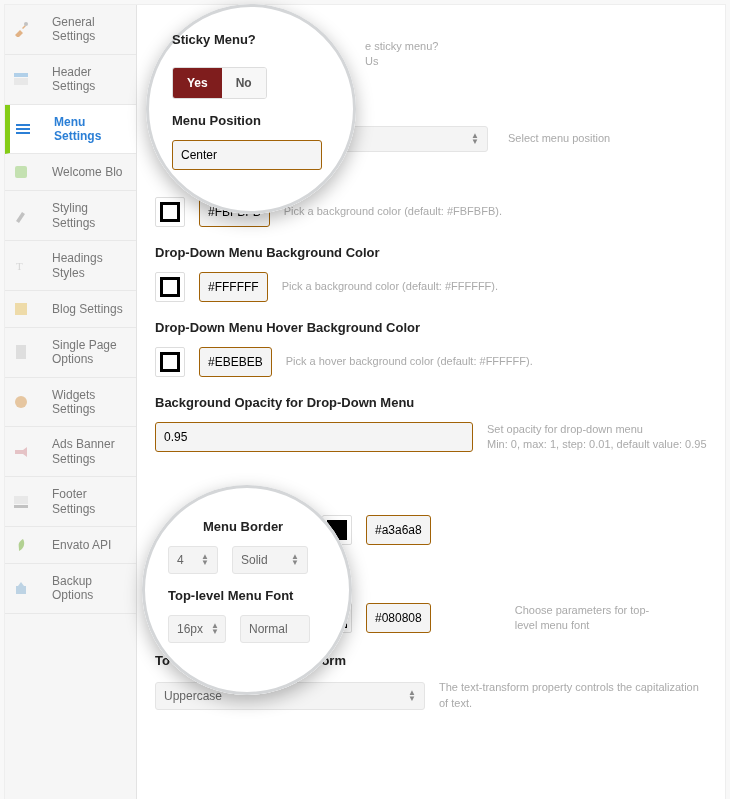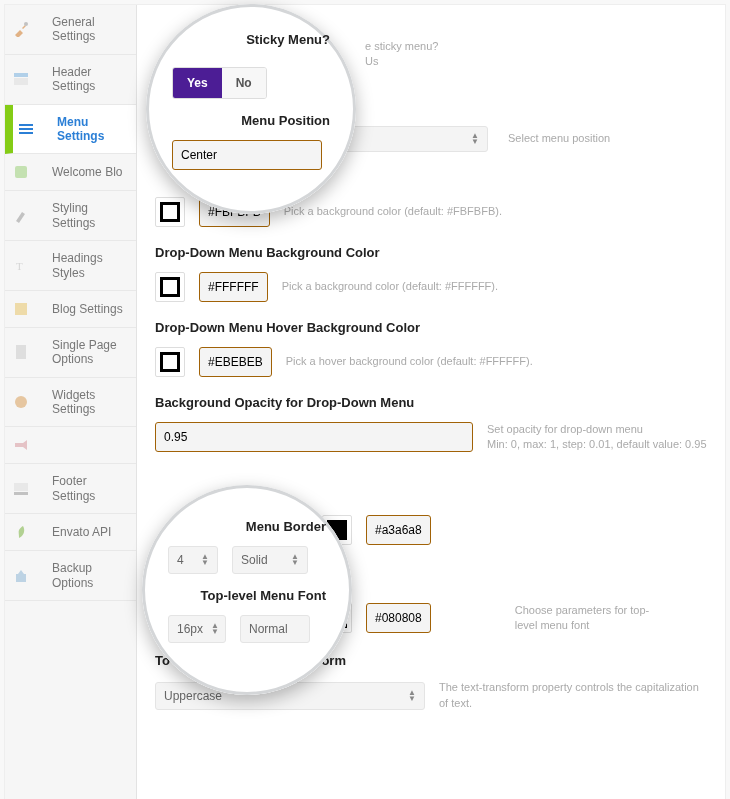--- a/index.html
+++ b/index.html
@@ -34,21 +34,21 @@
     font-size: 12px;
     color: #777;
     border-bottom: 1px solid #e8e8e8;
     cursor: pointer;
     line-height: 1.2;
   }
   .sidebar-item.active {
     background: #fff;
     color: #2b7fd6;
     font-weight: bold;
-    border-left: 8px solid #84cc16;
+    border-left: 5px solid #84cc16;
     padding-left: 5px;
   }
   .sidebar-item .icon {
     width: 16px;
     height: 16px;
     flex: 0 0 16px;
     opacity: 0.55;
   }
   
   .main {
@@ -107,35 +107,35 @@
     display: inline-flex;
     border: 1px solid #ddd;
     border-radius: 3px;
     overflow: hidden;
   }
   .toggle span {
     padding: 8px 14px;
     font-size: 12px;
     font-weight: bold;
   }
-  .toggle .yes { background:#4c1d95; color:#fff; }
+  .toggle .yes { background:#7f1d1d; color:#fff; }
   .toggle .no  { background:#f7f7f7; color:#555; }
   
   .lens {
     position: absolute;
     width: 210px;
     height: 210px;
     border-radius: 50%;
     background: #fff;
     box-shadow: 0 6px 18px rgba(0,0,0,0.28), inset 0 0 0 3px #d4d6d8, inset 0 0 0 10px #fff;
     padding: 28px 26px;
   }
   .lens-top { top: 4px; left: 146px; }
   .lens-bottom { top: 485px; left: 142px; }
-  .lens .section-title { margin-top: 0; text-align: right; }
+  .lens .section-title { margin-top: 0; }
   .color-swatch-border { width:30px; height:30px; border:1px solid #ddd; border-radius:2px; display:flex; align-items:center; justify-content:center; }
   .color-swatch-border .inner { width:20px; height:20px; border:3px solid #000; }
 </style>
 </head>
 <body>
 
 <div class="wrap">
 
   <div class="sidebar">
     <div class="sidebar-item">
@@ -193,20 +193,21 @@
     <div class="sidebar-item">
       <span class="icon"><svg viewBox="0 0 16 16">
             <circle cx="8" cy="8" r="6" fill="#d9a05b"></circle>
           </svg></span>
       <span>Widgets Settings</span>
     </div>
     <div class="sidebar-item">
       <span class="icon"><svg viewBox="0 0 16 16">
             <path d="M2 6h8l4-3v10l-4-3H2z" fill="#d89aa0"></path>
           </svg></span>
+      <span>Ads Banner Settings</span>
     </div>
     <div class="sidebar-item">
       <span class="icon"><svg viewBox="0 0 16 16">
             <rect x="1" y="2" width="14" height="8" fill="#ddd"></rect>
             <rect x="1" y="11" width="14" height="3" fill="#999"></rect>
           </svg></span>
       <span>Footer Settings</span>
     </div>
     <div class="sidebar-item">
       <span class="icon"><svg viewBox="0 0 16 16">

